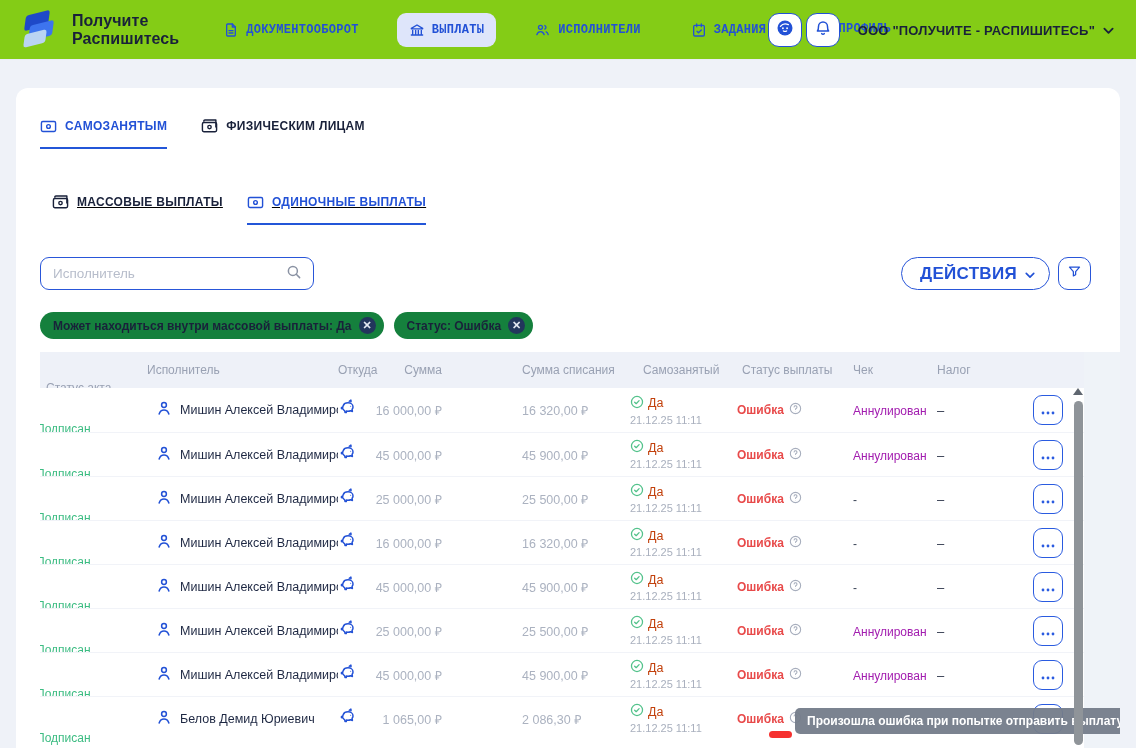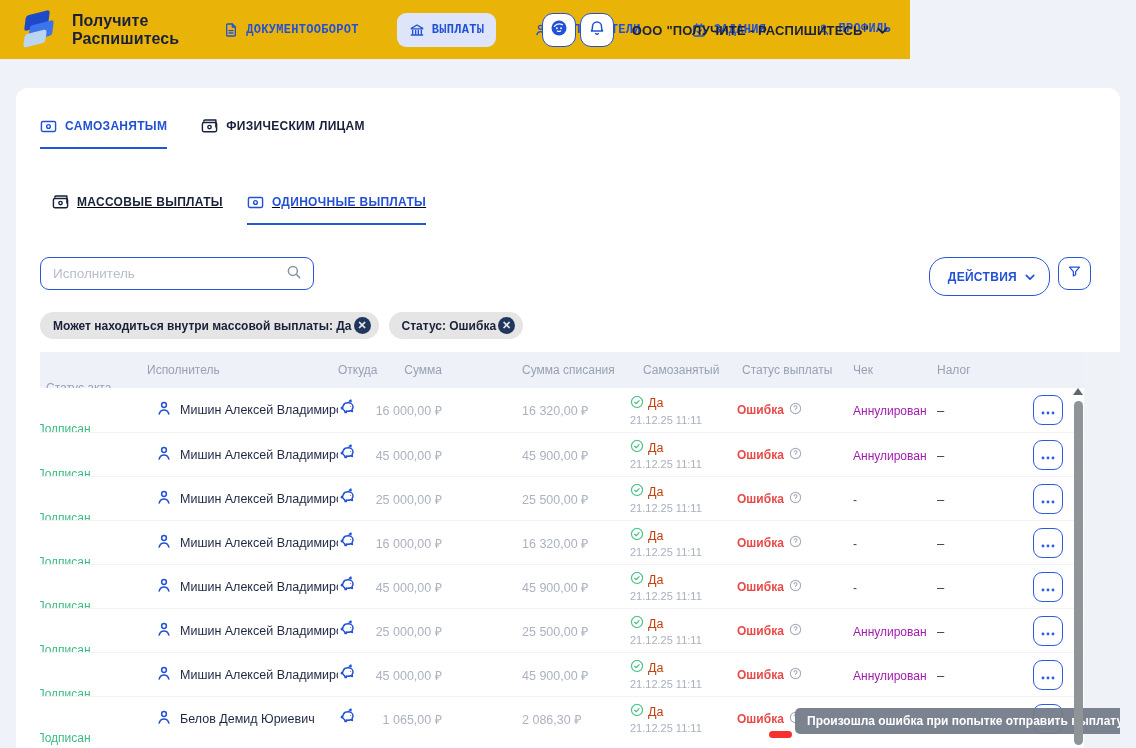--- a/index.html
+++ b/index.html
@@ -1,20 +1,20 @@
 <!DOCTYPE html>
 <html><head>
 <meta charset="utf-8">
 <style>
   * { margin:0; padding:0; box-sizing:border-box; }
   html,body { width:1136px; height:748px; overflow:hidden; }
   body { font-family:"Liberation Sans", sans-serif; background:#EFF2F8; position:relative; }
 
   
-  .topbar { position:absolute; left:0; top:0; width:910px; height:60px; background:#eab308; border-bottom:1px solid #EAEDF4; display:flex; align-items:center; z-index:10; }
+  .topbar { position:absolute; left:0; top:0; width:1136px; height:60px; background:#84cc16; border-bottom:1px solid #EAEDF4; display:flex; align-items:center; z-index:10; }
   .logo { display:flex; align-items:center; gap:10px; margin-left:16px; }
   .logo-mark { width:46px; height:42px; position:relative; }
   .logo-mark .l1 { position:absolute; left:9px; top:4px; width:24px; height:15px; background:#1E49C8; transform:skewY(-14deg) skewX(-8deg); border-radius:3px; }
   .logo-mark .l2 { position:absolute; left:13px; top:14px; width:24px; height:15px; background:#3D74EE; transform:skewY(-14deg) skewX(-8deg); border-radius:3px; }
   .logo-mark .l3 { position:absolute; left:8px; top:23px; width:22px; height:13px; background:#BAD4F2; transform:skewY(-14deg) skewX(-8deg); border-radius:3px; }
   .logo-text { font-size:16px; font-weight:700; color:#19213A; line-height:1.08; letter-spacing:.1px; }
 
   .nav { display:flex; align-items:flex-start; gap:26px; margin-left:32px;font-family:Liberation Mono, monospace; }
   .nav-item { display:flex; align-items:center; gap:7px; color:#2251D6; font-size:12px; font-weight:700; letter-spacing:.3px; padding:9px 12px; border-radius:9px; cursor:pointer; white-space:nowrap; }
   .nav-item.active { background:#DEE5FA; }
@@ -35,26 +35,26 @@
   .tabs-secondary { left:36px; top:106px; gap:24px;text-decoration:underline; }
   .tab { display:flex; align-items:center; gap:8px; font-size:12px; font-weight:700; letter-spacing:.3px; color:#19213A; padding-bottom:13px; border-bottom:2px solid transparent; cursor:pointer; white-space:nowrap; }
   .tab.active { color:#2251D6; border-bottom-color:#2356D8; }
   .tab svg { display:block; }
 
   
   .search-wrap { position:absolute; left:24px; top:169px; width:274px; height:33px; border:1.6px solid #2956D9; border-radius:9px; background:#fff; display:flex; align-items:center; padding:0 10px 0 12px; }
   .search-wrap input { border:none; outline:none; flex:1; font-size:13.5px; font-family:"Liberation Sans",sans-serif; color:#3A4356; background:transparent; }
   .search-wrap input::placeholder { color:#B7BDCB; }
   .right-controls { position:absolute; right:29px; top:169px; display:flex; gap:8px; }
-  .btn-actions { height:39px; padding:0 14px 0 18px; border:1.6px solid #2956D9; border-radius:17px; background:#fff; display:flex; align-items:center; gap:8px; font-size:12px; font-weight:700; letter-spacing:.3px; color:#2251D6; cursor:pointer; }
+  .btn-actions { height:33px; padding:0 14px 0 18px; border:1.6px solid #2956D9; border-radius:17px; background:#fff; display:flex; align-items:center; gap:8px; font-size:17px; font-weight:700; letter-spacing:.3px; color:#2251D6; cursor:pointer; }
   .btn-filter { width:33px; height:33px; border:1.6px solid #2956D9; border-radius:10px; background:#fff; display:flex; align-items:center; justify-content:center; cursor:pointer; }
 
   
   .chips { position:absolute; left:24px; top:224px; display:flex; gap:10px; }
-  .chip { height:27px; background:#e5e5e5; border-radius:14px; display:flex; align-items:center; gap:2px; padding:0 8px 0 13px; font-size:12px; font-weight:600; color:#19213A; white-space:nowrap; }
+  .chip { height:27px; background:#15803d; border-radius:14px; display:flex; align-items:center; gap:7px; padding:0 8px 0 13px; font-size:12px; font-weight:600; color:#19213A; white-space:nowrap; }
   .chip-x { width:17px; height:17px; border-radius:50%; background:#22365C; color:#E3E8F2; display:flex; align-items:center; justify-content:center; font-size:11px; font-weight:700; cursor:pointer; line-height:1; }
 
   
   .table-viewport { position:absolute; left:24px; top:264px; width:1052px; height:396px; overflow:hidden; }
   .table-inner { margin-left:-10px; width:1072px; }
   .thead { height:36px; background:#EEF1F8; border-radius:6px 6px 0 0; display:flex; align-items:center; font-size:12px; color:#99A1B3; }
   .trow { height:44px; display:flex; align-items:center; border-top:1px solid #F1F3F8; background:#fff; position:relative; }
   .trow:first-child { border-top:none; }
 
   .c-act   { width:117px; padding-left:6px;margin-top:36px; }

